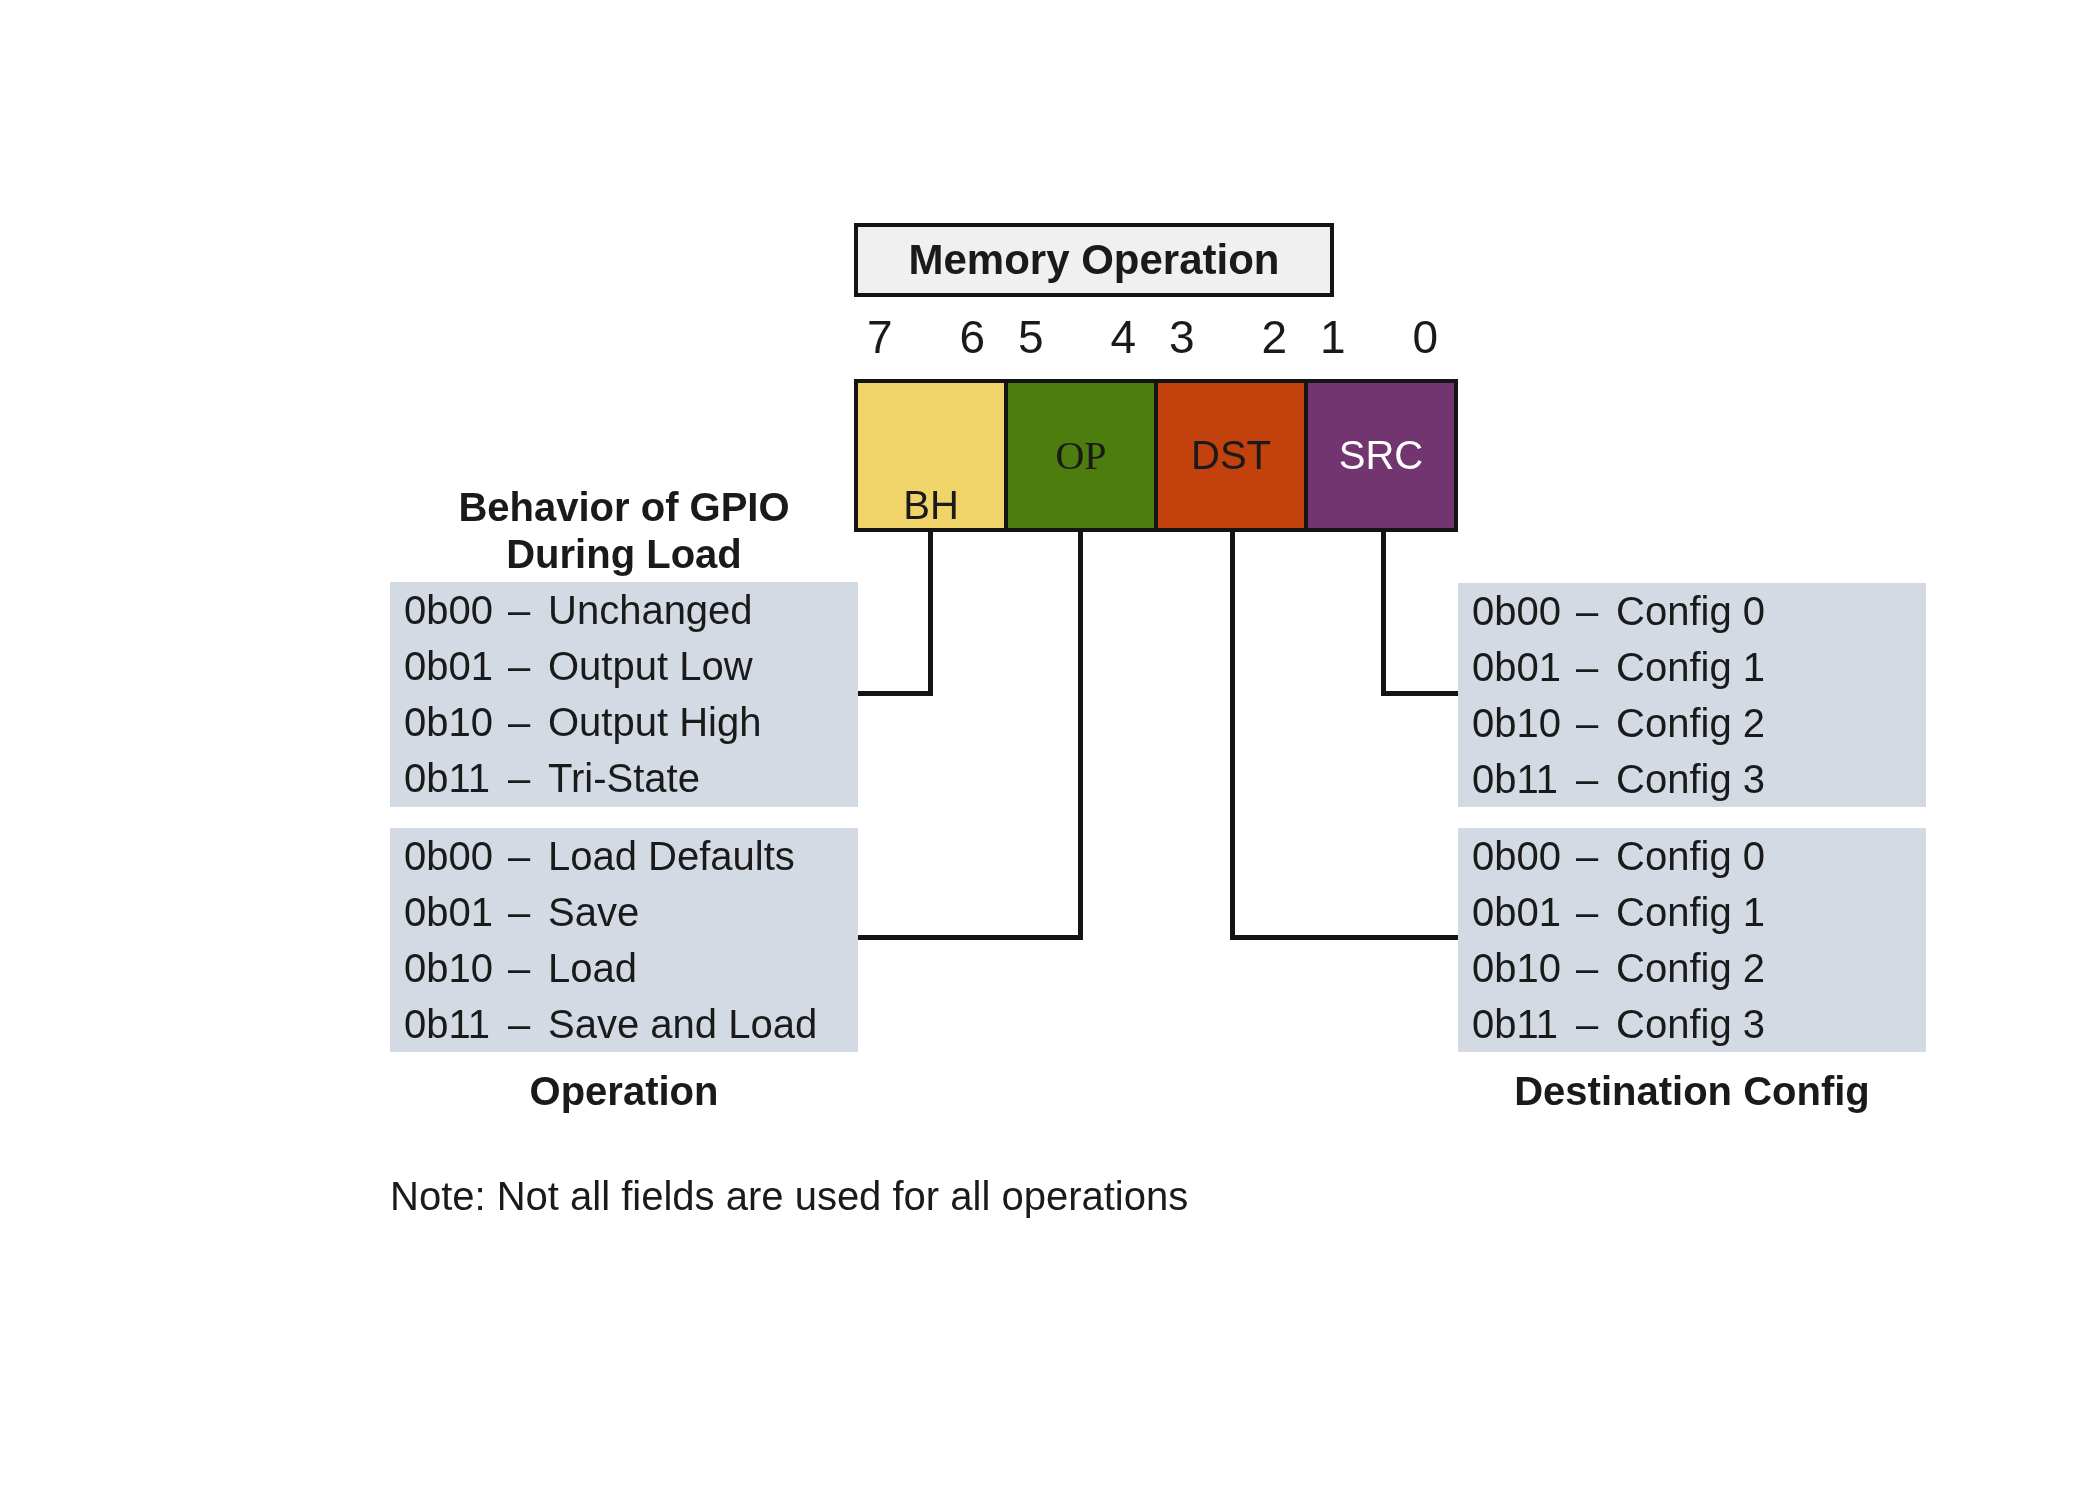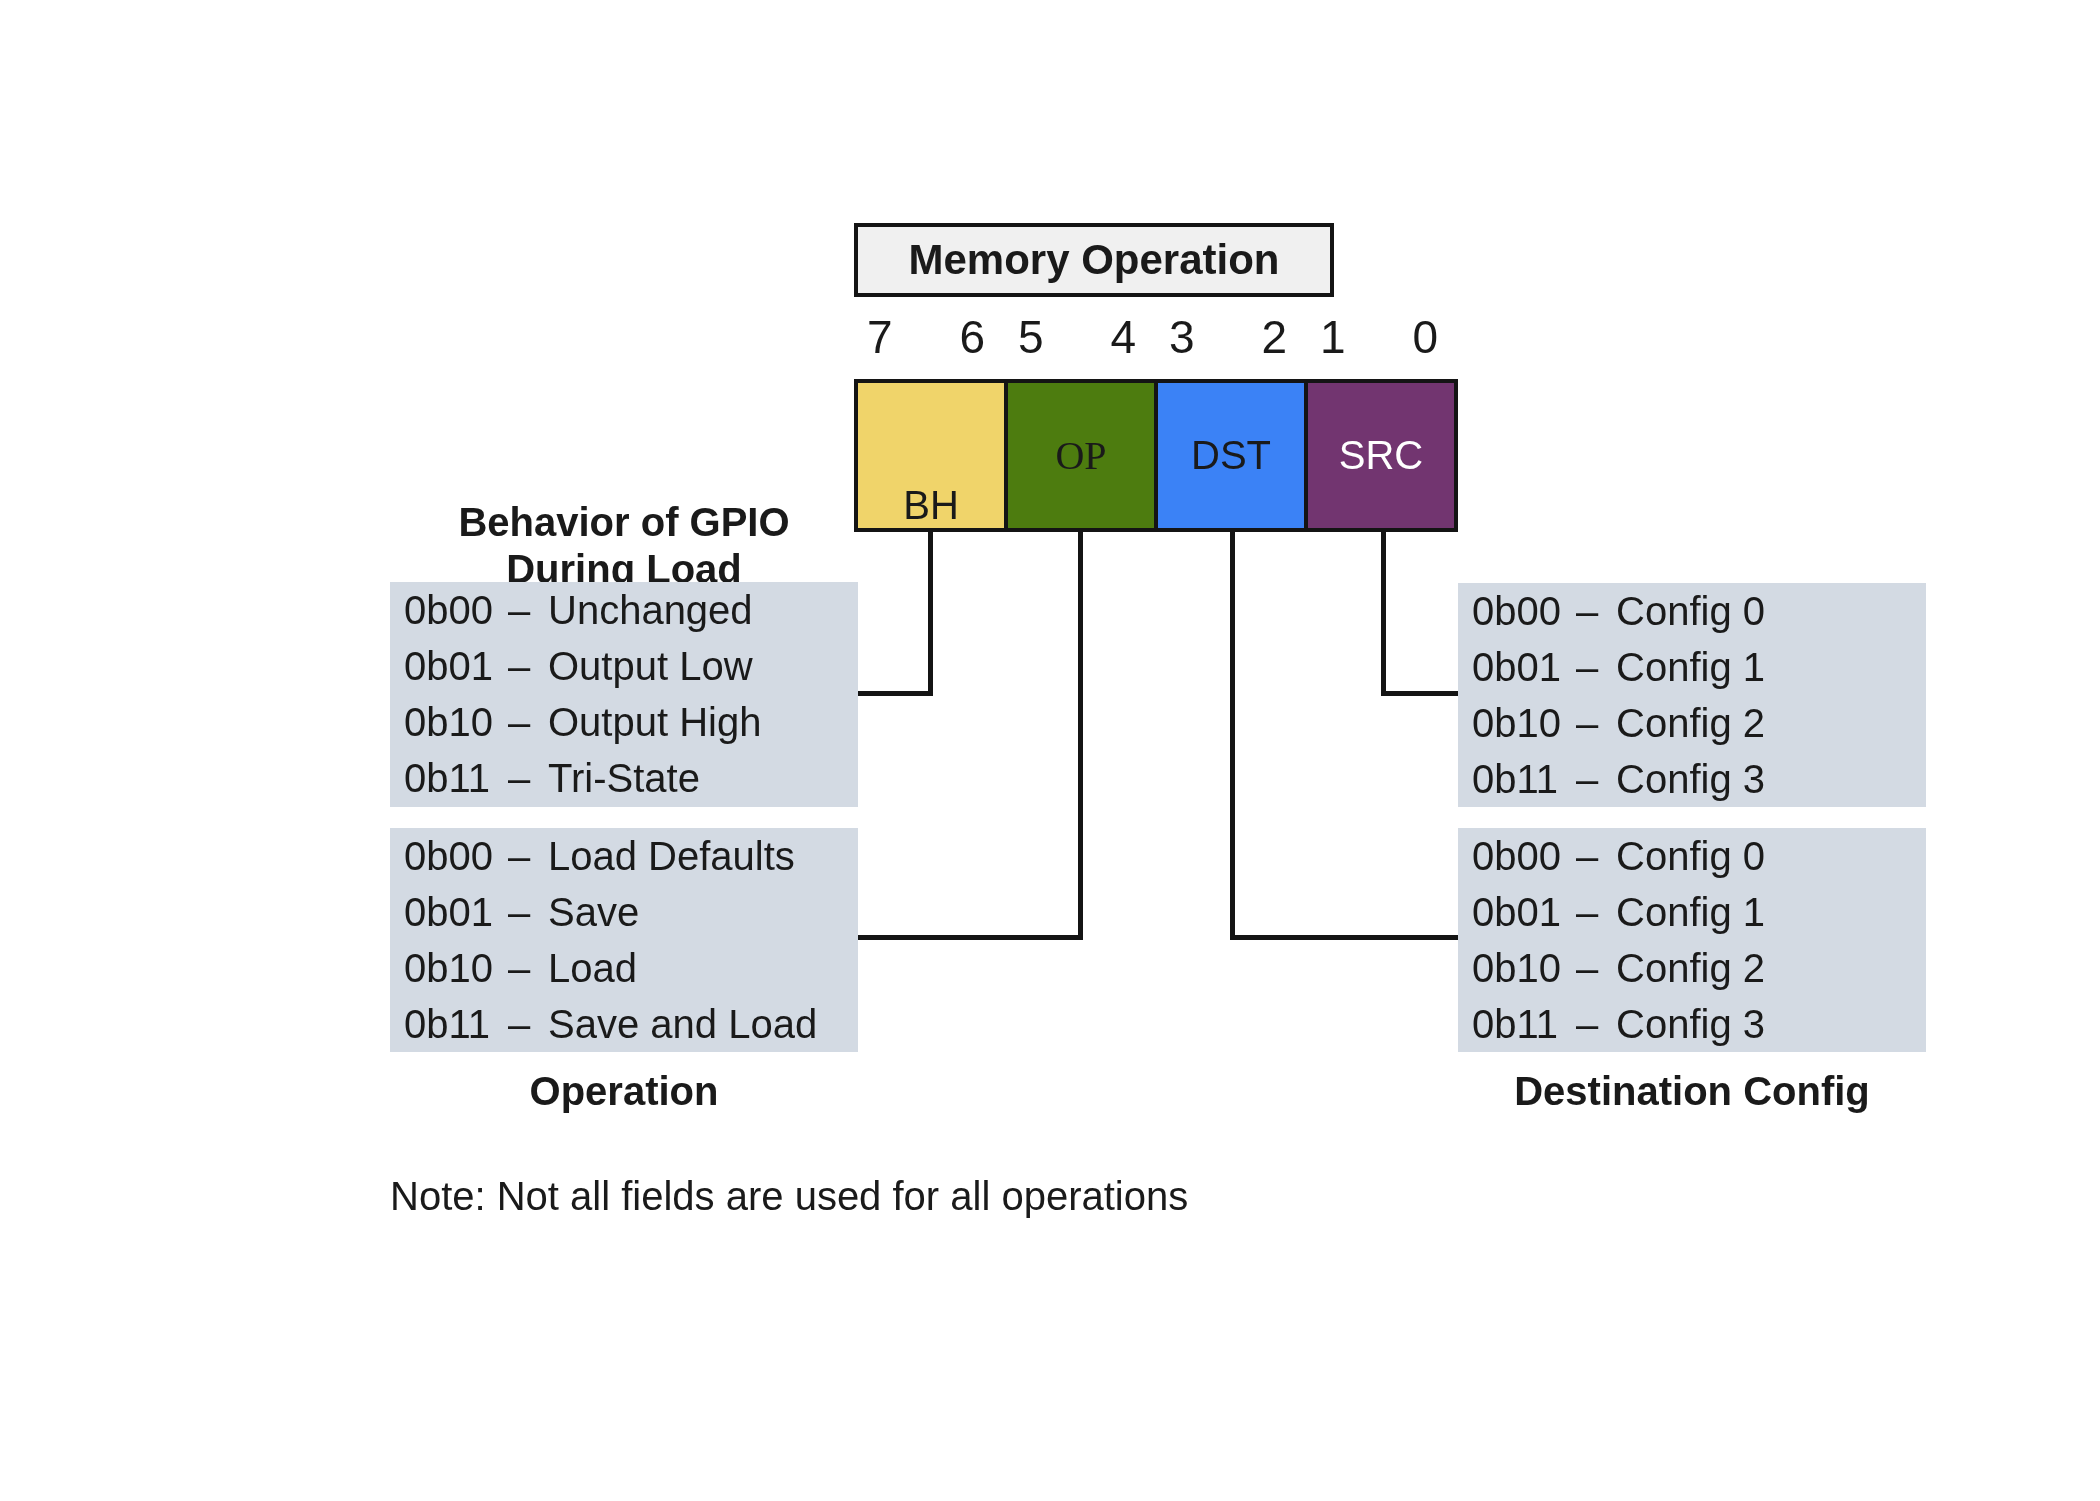--- a/index.html
+++ b/index.html
@@ -78,38 +78,38 @@
     </div>
   </div>
 
   <div class="byte">
     <div class="cell" style="background: rgb(240, 212, 106); align-items: flex-end;">
       <span style="color: rgb(26, 26, 26);">BH</span>
     </div>
     <div class="cell" style="background: #4d7c0f; font-family: Liberation Serif, serif;">
       <span style="color: rgb(26, 26, 26);">OP</span>
     </div>
-    <div class="cell" style="background: #3b82f6;">
+    <div class="cell" style="background: #c2410c;">
       <span style="color: rgb(26, 26, 26);">DST</span>
     </div>
     <div class="cell" style="background: rgb(114, 53, 112);">
       <span style="color: rgb(255, 255, 255);">SRC</span>
     </div>
   </div>
 
   <div class="conn" style="left: 928px; top: 530px; width: 5px; height: 165px; background: rgb(20, 20, 20);"></div>
   <div class="conn" style="left: 856px; top: 691px; width: 77px; height: 5px; background: rgb(20, 20, 20);"></div>
   <div class="conn" style="left: 1078px; top: 530px; width: 5px; height: 410px; background: rgb(20, 20, 20);"></div>
   <div class="conn" style="left: 856px; top: 935px; width: 227px; height: 5px; background: rgb(20, 20, 20);"></div>
   <div class="conn" style="left: 1230px; top: 530px; width: 5px; height: 410px; background: rgb(20, 20, 20);"></div>
   <div class="conn" style="left: 1230px; top: 935px; width: 232px; height: 5px; background: rgb(20, 20, 20);"></div>
   <div class="conn" style="left: 1381px; top: 530px; width: 5px; height: 165px; background: rgb(20, 20, 20);"></div>
   <div class="conn" style="left: 1381px; top: 691px; width: 81px; height: 5px; background: rgb(20, 20, 20);"></div>
 
-  <div class="side-title" style="left:390px;top:484px;margin-top:15px;">
+  <div class="side-title" style="left:390px;top:484px;">
     <div>Behavior of GPIO</div>
     <div>During Load</div>
   </div>
 
   <div class="legend-box" style="left: 390px; top: 582px; height: 225px; background: rgb(211, 218, 227);">
     <div class="legend-row">
       <span class="legend-code">0b00</span>
       <span class="legend-dash">–</span>
       <span class="legend-label">Unchanged</span>
     </div>

